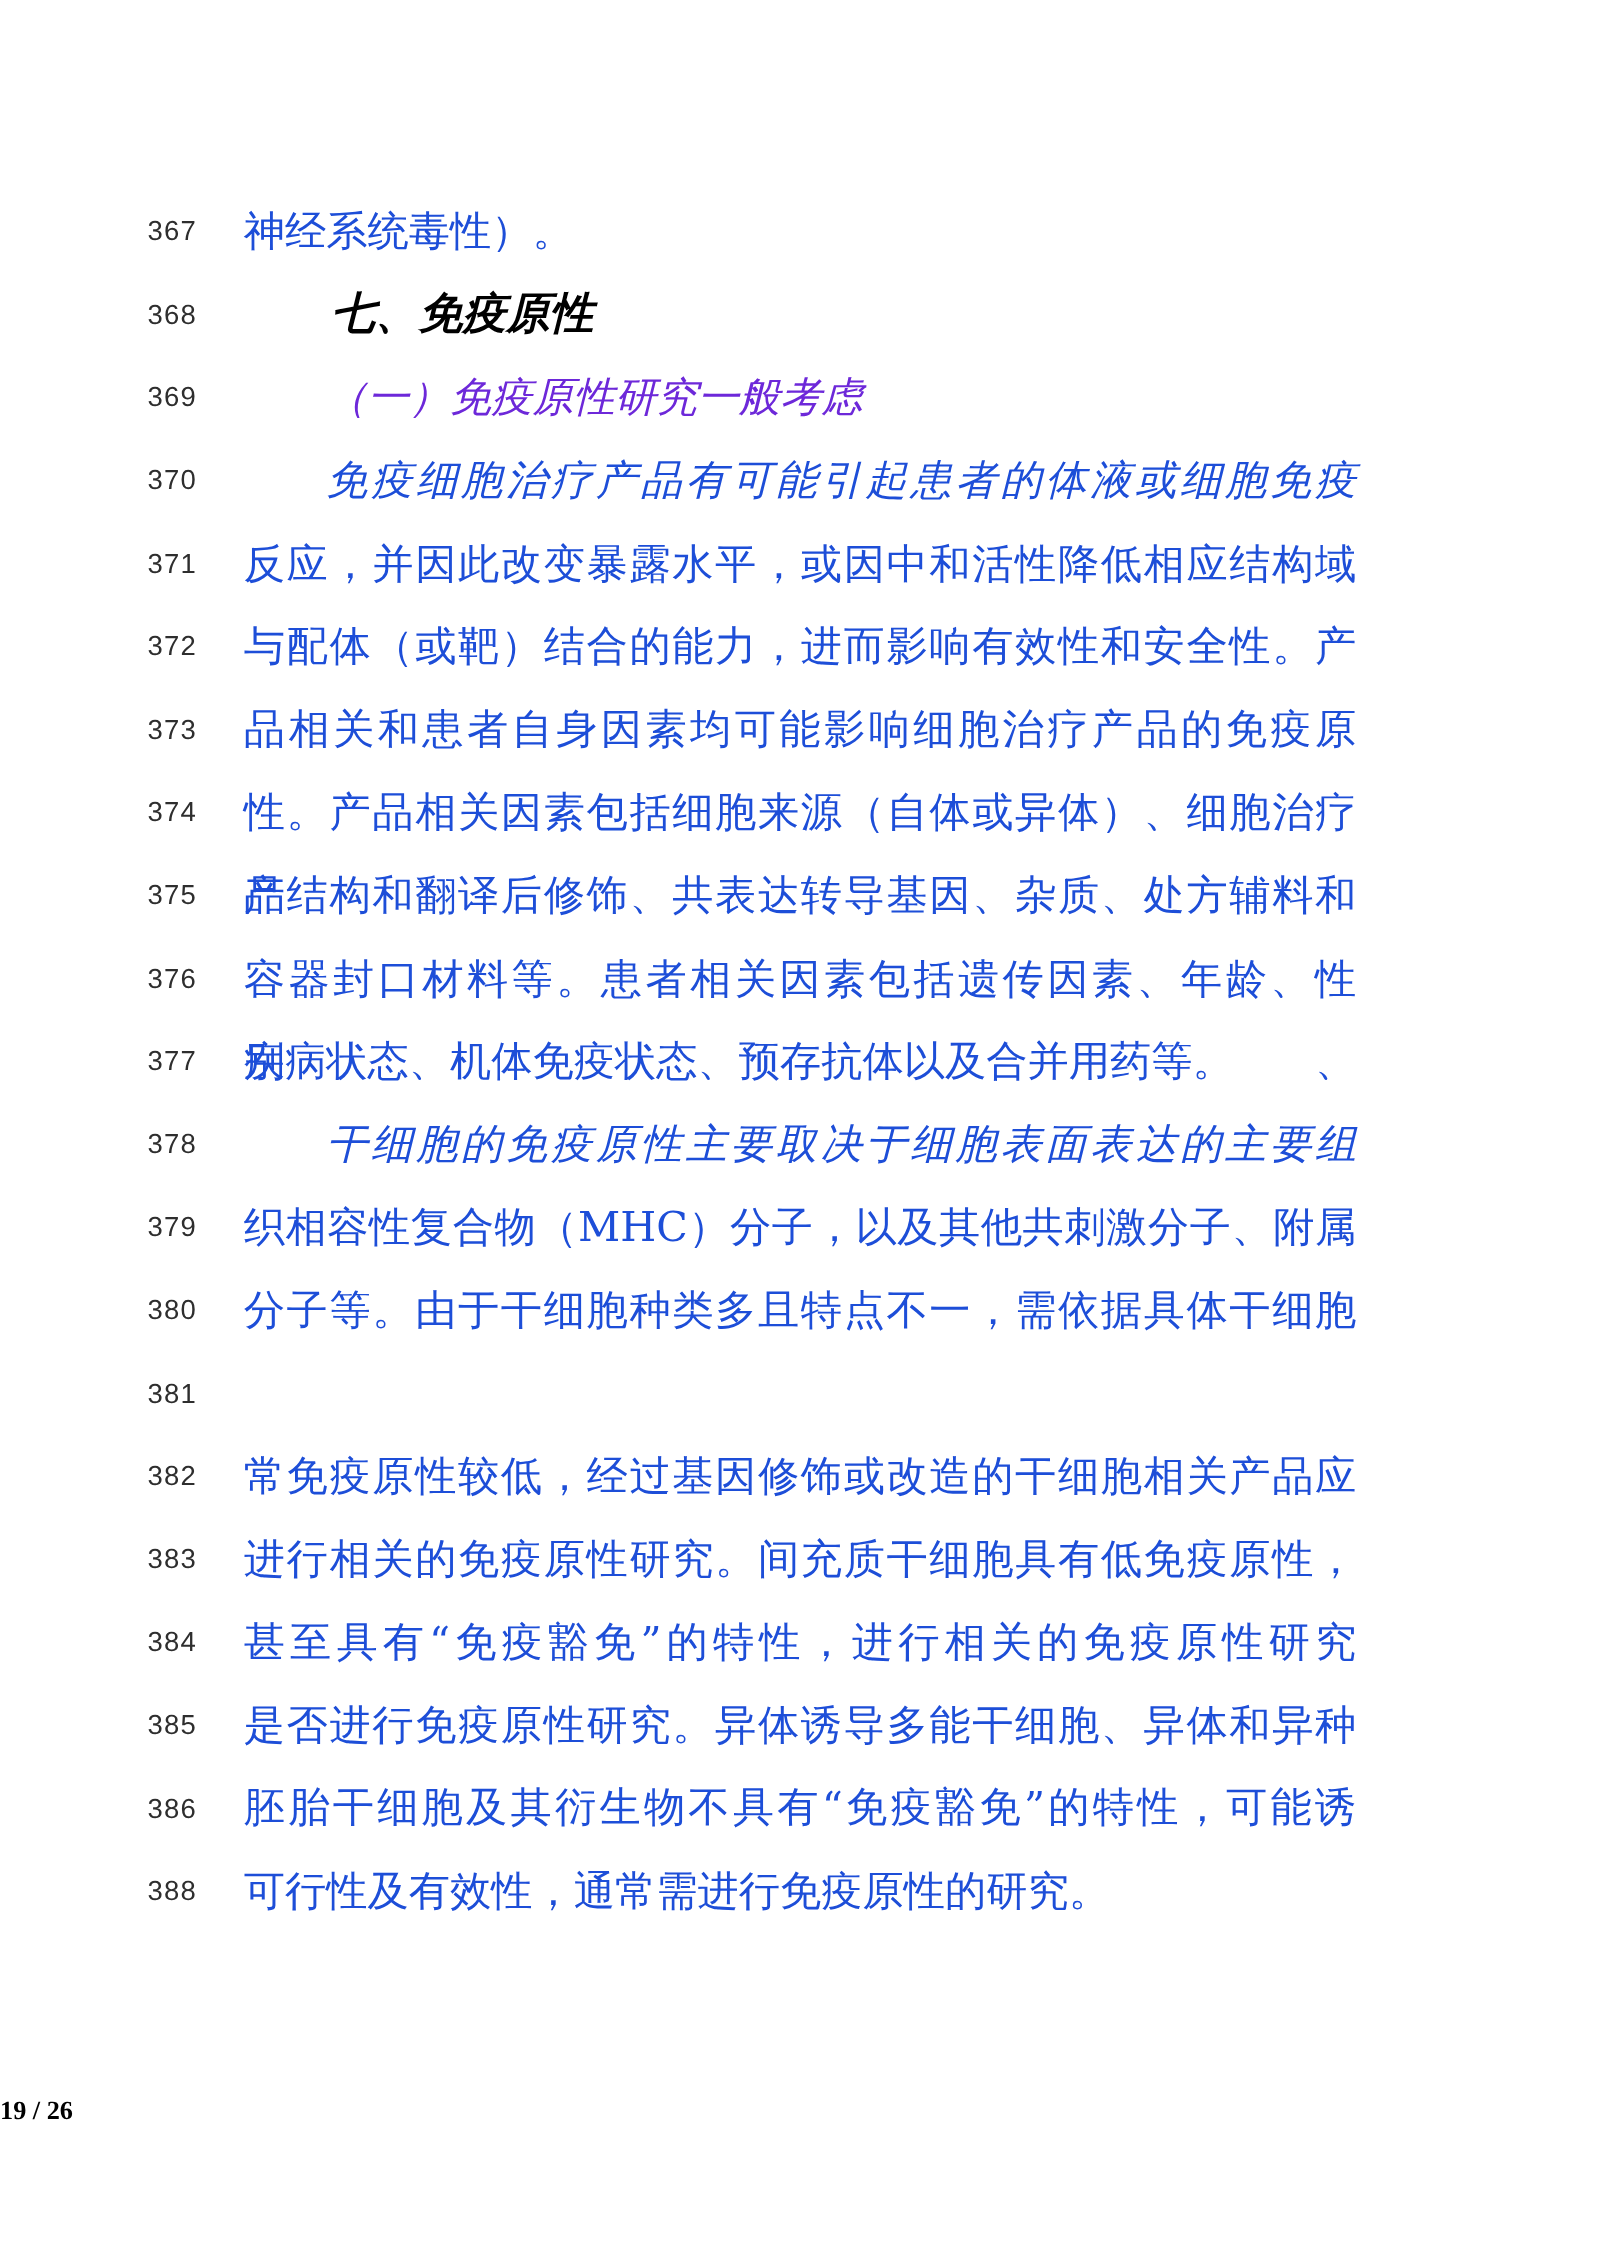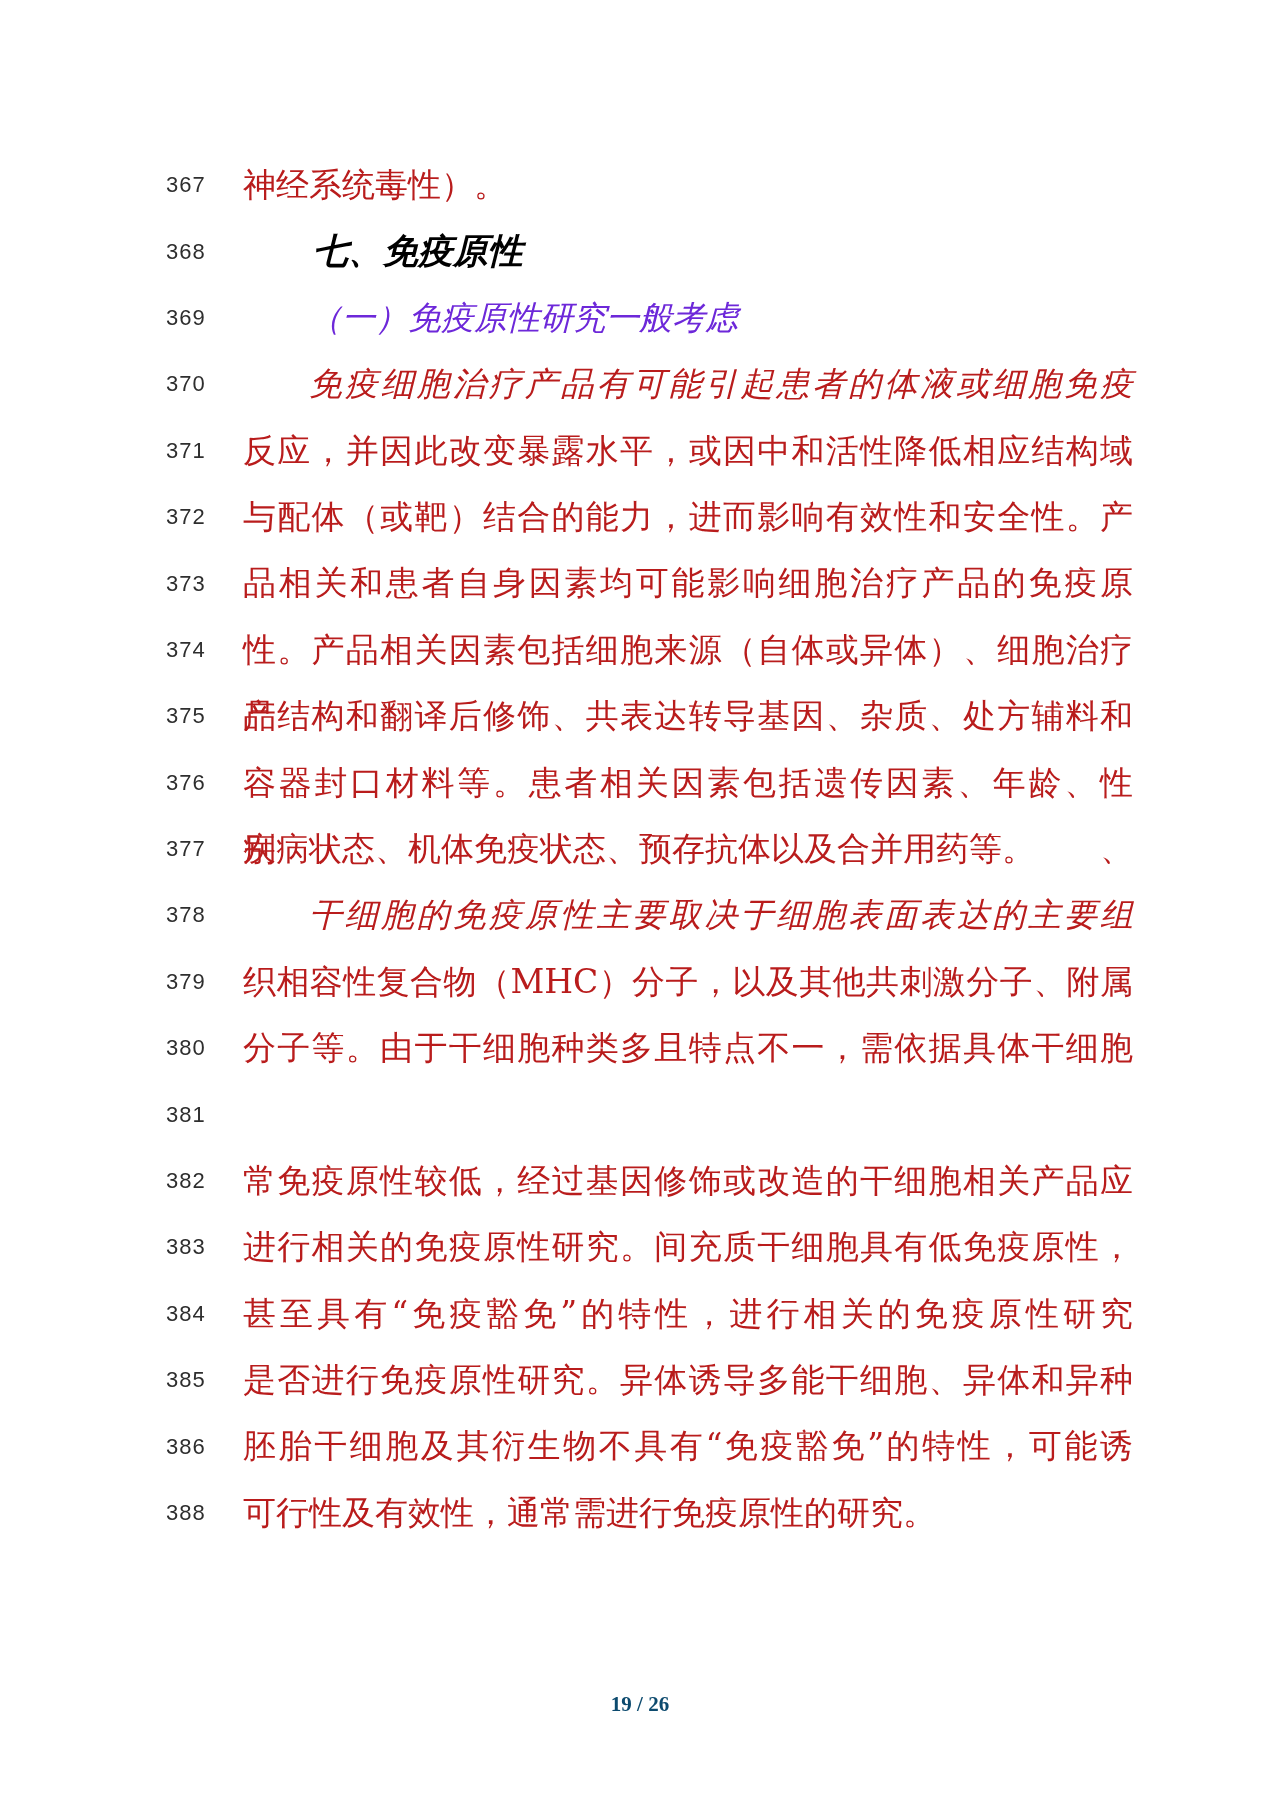--- a/index.html
+++ b/index.html
@@ -18,21 +18,20 @@
   }
   .lines {
     position: absolute;
     top: 152px;
     left: 0;
     width: 100%;
   }
   .line {
     position: relative;
     height: 66.4px;
-    margin-left: 48px;
   }
   .line-num {
     position: absolute;
     left: 118px;
     top: 0;
     height: 100%;
     display: flex;
     align-items: center;
     font-family: "Liberation Sans", sans-serif;
     font-size: 22px;
@@ -40,21 +39,21 @@
     letter-spacing: 1px;
   }
   .line-text {
     position: absolute;
     left: 195px;
     top: 0;
     width: 890px;
     height: 100%;
     font-size: 33px;
     line-height: 66.4px;
-    color: #b91c1c;
+    color: #1d4ed8;
   }
   .justify .line-text {
     text-align: justify;
     text-justify: inter-character;
     text-align-last: justify;
   }
   .indent .line-text {
     text-indent: 2em;
     font-style: italic;
   }
@@ -66,26 +65,24 @@
   }
   .subheading .line-text {
     font-size: 33px;
     color: #6d28d9;
   }
   .footer {
     position: absolute;
     top: 1676px;
     left: 0;
     width: 100%;
-    text-align: center;
     font-family: "Liberation Serif", serif;
     font-weight: 700;
     font-size: 21px;
-    color: #0c4a6e;
-    margin-top: 16px;
+    color: #000000;
   }
 </style>
 </head>
 <body>
 
 <div class="page">
   <div class="lines">
   <div class="line body">
     <span class="line-num">367</span>
     <div class="line-text">神经系统毒性）。</div>

